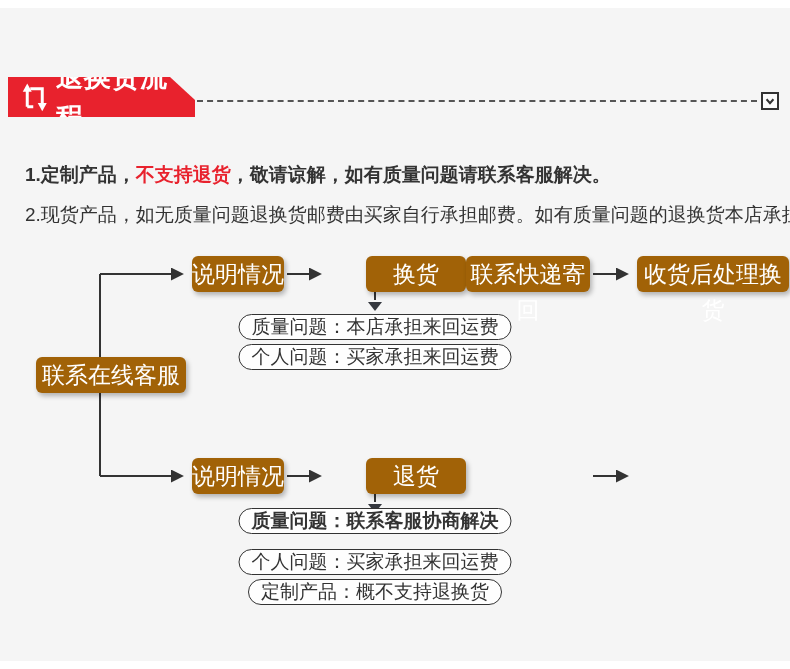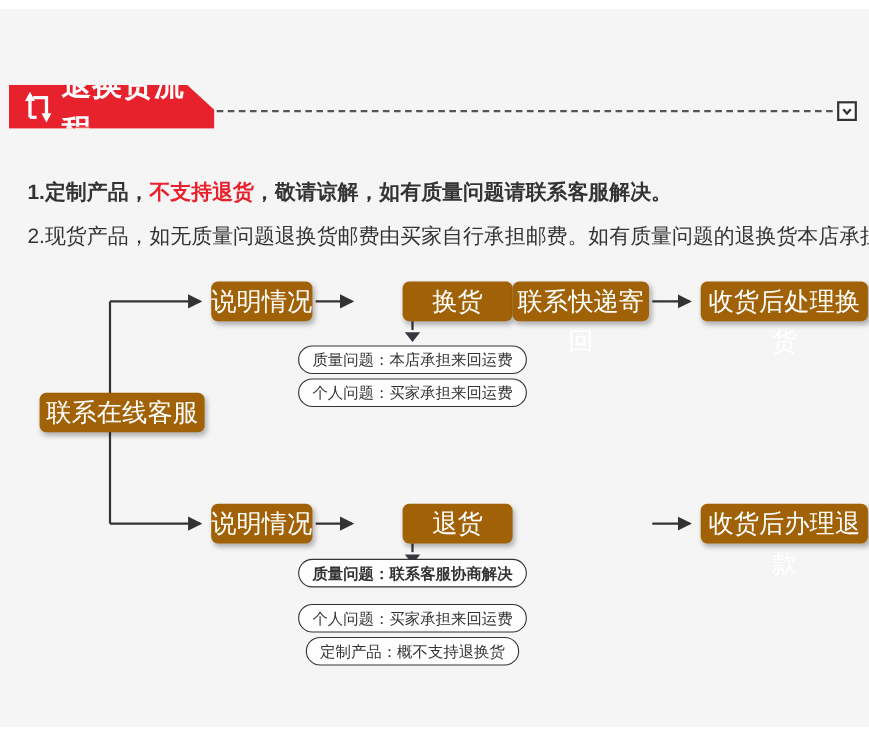--- a/index.html
+++ b/index.html
@@ -56,21 +56,21 @@
   .root-step{left:36px;width:150px;top:127px;}
   .tri{
     position:absolute;left:375px;transform:translateX(-50%);
     width:0;height:0;border-left:7px solid transparent;border-right:7px solid transparent;
     border-top:9px solid #35383f;
   }
   .tri.t1{top:72px;} .tri.t2{top:274px;}
   .pill{
     position:absolute;left:375px;transform:translateX(-50%);
     height:24px;line-height:24px;border:1px solid #333;border-radius:13px;
-    background:#fefefe;font-size:14px;color:#333;padding:0 12px;white-space:nowrap;
+    background:#fefefe;font-size:19px;color:#333;padding:0 12px;white-space:nowrap;
   }
   .p1a{top:84px;} .p1b{top:114px;}
   .p2a{top:278px;font-weight:bold;} .p2b{top:319px;} .p2c{top:349px;}
 </style>
 </head>
 <body>
 
 <div class="edge-strip top"></div>
 <div class="edge-strip bottom"></div>
 
@@ -126,18 +126,17 @@
   <div class="step row1 s1">说明情况</div>
   <div class="step row1 s2">换货</div>
   <div class="step row1 s3">联系快递寄回</div>
   <div class="step row1 s4">收货后处理换货</div>
   <span class="tri t1"></span>
   <div class="pill p1a">质量问题：本店承担来回运费</div>
   <div class="pill p1b">个人问题：买家承担来回运费</div>
 
   <div class="step row2 s1">说明情况</div>
   <div class="step row2 s2">退货</div>
-  <div class="step row2 s4">收货后办理退款</div>
   <span class="tri t2"></span>
   <div class="pill p2a">质量问题：联系客服协商解决</div>
   <div class="pill p2b">个人问题：买家承担来回运费</div>
   <div class="pill p2c">定制产品：概不支持退换货</div>
 </div>
 
 </body></html>

